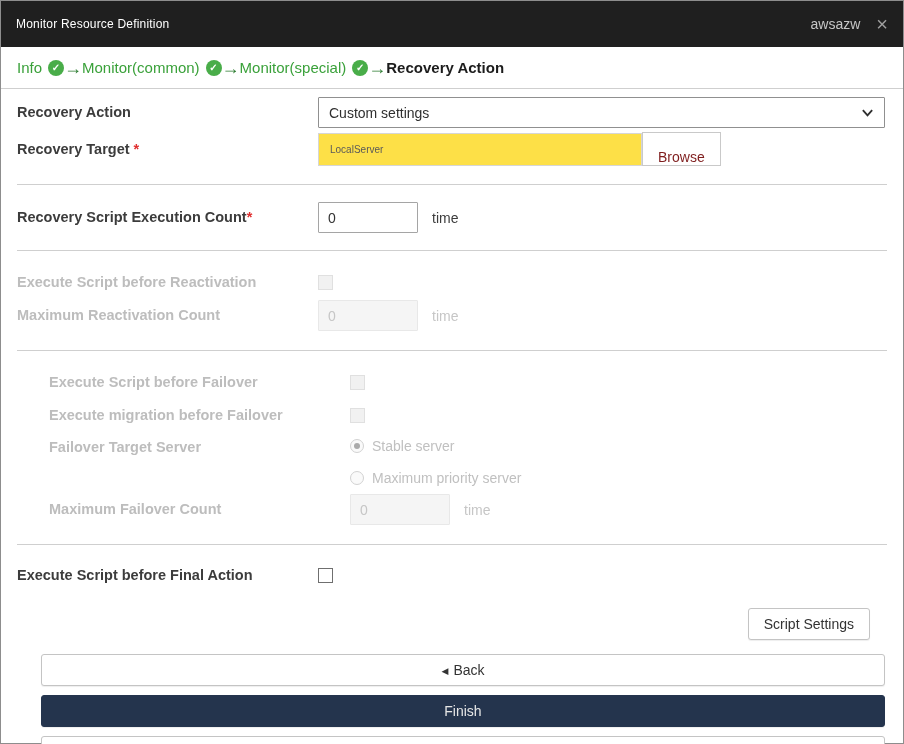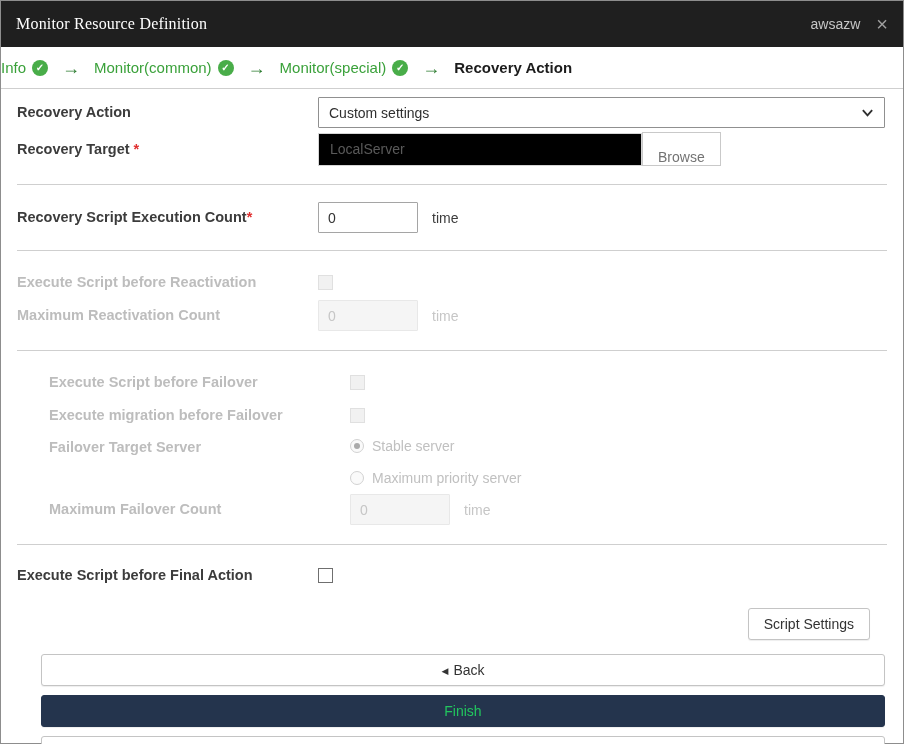--- a/index.html
+++ b/index.html
@@ -10,27 +10,27 @@
     --required-red:#e03030;
     --border-gray:#cfcfcf;
   }
   *{box-sizing:border-box;margin:0;padding:0;}
   html,body{width:904px;height:744px;}
   body{font-family:"Liberation Sans",sans-serif;background:#fff;color:#333;overflow:hidden;}
   .dialog{width:904px;height:744px;border:1px solid #8d8d8d;display:flex;flex-direction:column;background:#fff;}
 
   
   .titlebar{flex:0 0 46px;background:var(--header-bg);color:#fff;display:flex;align-items:center;padding:0 15px;}
-  .titlebar .title{font-size:16px;letter-spacing:.2px;font-family:Liberation Serif, serif;}
+  .titlebar .title{font-size:12px;letter-spacing:.2px;}
   .titlebar .spacer{flex:1;}
   .cluster-name{color:#c6c6c6;font-size:14px;margin-right:16px;}
   .close-x{color:#9f9f9f;font-size:20px;line-height:1;cursor:pointer;}
 
   
-  .steps{flex:0 0 42px;display:flex;align-items:center;gap:14px;padding:0 0;border-bottom:1px solid var(--border-gray);font-size:15px;}
+  .steps{flex:0 0 42px;display:flex;align-items:center;gap:0;padding:0 16px;border-bottom:1px solid var(--border-gray);font-size:15px;}
   .step{display:inline-flex;align-items:center;gap:6px;}
   .step.done .step-text{color:var(--accent-green);cursor:pointer;}
   .step.current .step-text{color:#1c1c1c;font-weight:bold;}
   .check{width:16px;height:16px;border-radius:50%;background:var(--check-green);color:#fff;display:inline-flex;align-items:center;justify-content:center;font-size:10px;font-weight:bold;flex:0 0 auto;}
   .sarrow{color:#2e7d32;font-weight:bold;font-size:18px;line-height:1;}
 
   
   .formarea{flex:1;display:flex;flex-direction:column;}
   .divider{border-top:1px solid var(--border-gray);margin:0 16px;}
   .row{display:flex;align-items:center;min-height:30px;padding:0 18px 0 16px;}
@@ -50,22 +50,22 @@
   .sE{padding:15px 0 6px;}
   .sE .row{margin-bottom:4px;}
 
   
   .selectbox{height:31px;border:1px solid #909090;border-radius:1px;background:#fff;display:flex;align-items:center;justify-content:space-between;padding:0 10px;font-size:14px;color:#2f2f2f;cursor:pointer;gap:36px;}
   .selectbox.full{flex:1;}
   .selectbox.mid{width:324px;}
   .chev{flex:0 0 auto;margin-left:8px;display:inline-flex;}
 
   
-  .target-field{width:324px;height:33px;background:#000000;border:1px solid #d6d6d6;display:flex;align-items:center;padding:0 11px;font-size:14px;color:#5a5a5a;}
-  .browse-btn{height:28px;padding:16px 15px;background:#fff;border:1px solid #c9c9c9;border-left:1px solid #c9c9c9;font-family:inherit;font-size:14px;color:#737373;cursor:pointer;}
+  .target-field{width:324px;height:33px;background:#fde047;border:1px solid #d6d6d6;display:flex;align-items:center;padding:0 11px;font-size:10px;color:#5a5a5a;}
+  .browse-btn{height:28px;padding:16px 15px;background:#fff;border:1px solid #c9c9c9;border-left:1px solid #c9c9c9;font-family:inherit;font-size:14px;color:#7f1d1d;cursor:pointer;}
 
   
   .txt{width:100px;height:31px;border:1px solid #a5a5a5;border-radius:1px;padding:0 9px;font-family:inherit;font-size:14px;color:#333;background:#fff;}
   .txt:disabled{background:#f5f5f5;border-color:#e8e8e8;color:#c6c6c6;}
   .unit{margin-left:14px;font-size:14px;color:#3c3c3c;}
   .unit.dis{color:#c6c6c6;}
 
   
   .cb{width:15px;height:15px;border:1px solid #6f6f6f;background:#fff;display:inline-block;cursor:pointer;}
   .cb.dis{border:1px solid #e0e0e0;background:#f1f1f1;cursor:default;}
@@ -73,21 +73,21 @@
   
   .radio-stack{display:flex;flex-direction:column;gap:6px;}
   .radio-line{display:flex;align-items:center;gap:8px;height:26px;}
   .rad{width:14px;height:14px;border-radius:50%;border:1px solid #d2d2d2;background:#fafafa;position:relative;display:inline-block;flex:0 0 auto;}
   .rad.sel::after{content:"";position:absolute;left:3px;top:3px;width:6px;height:6px;border-radius:50%;background:#ababab;}
   .rad-label{font-size:14px;color:#c0c0c0;}
   .row.top .lbl{padding-top:5px;}
 
   
   .btn{height:32px;padding:0 15px;background:#fff;border:1px solid #c4c4c4;border-radius:3px;font-family:inherit;font-size:14px;color:#333;cursor:pointer;box-shadow:0 1px 1px rgba(0,0,0,.07);margin-left:40px;}
-  .btn.primary{background:var(--finish-bg);border-color:var(--finish-bg);color:#22c55e;}
+  .btn.primary{background:var(--finish-bg);border-color:var(--finish-bg);color:#e5e5e5;}
   .back-tri{font-size:9px;margin-right:5px;vertical-align:1px;}
   .actions-script{display:flex;justify-content:flex-end;padding:8px 33px 6px 0;}
   .actions-main{display:flex;justify-content:flex-end;gap:9px;padding:8px 18px 0 0;flex-direction:column;}
 </style>
 </head>
 <body>
 
 <div class="dialog">
 
   <div class="titlebar">

